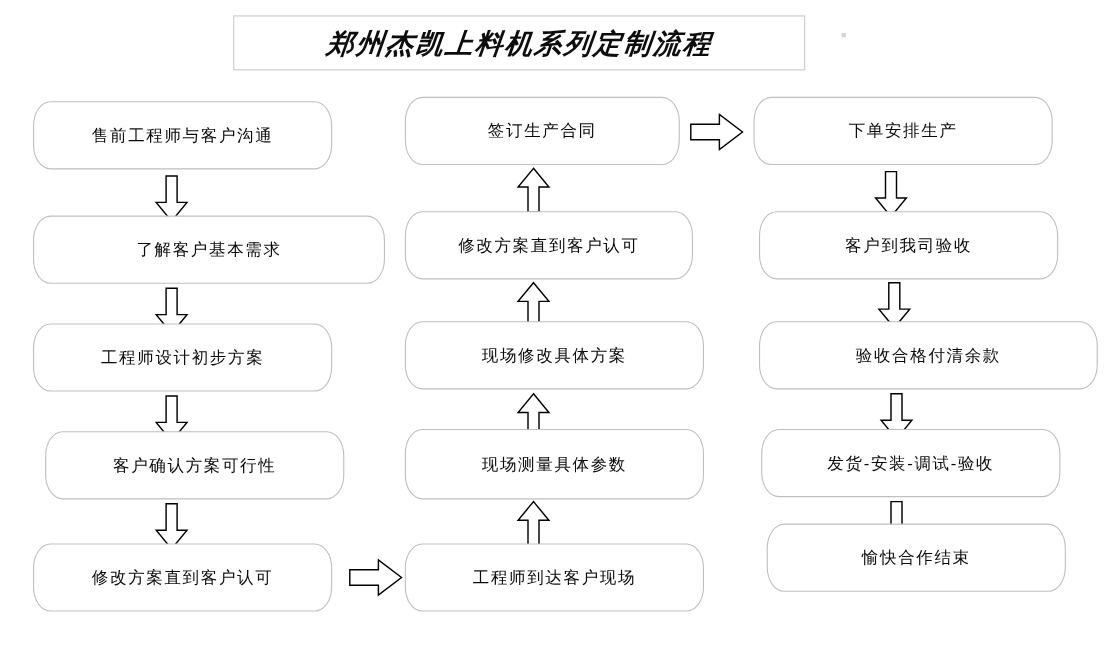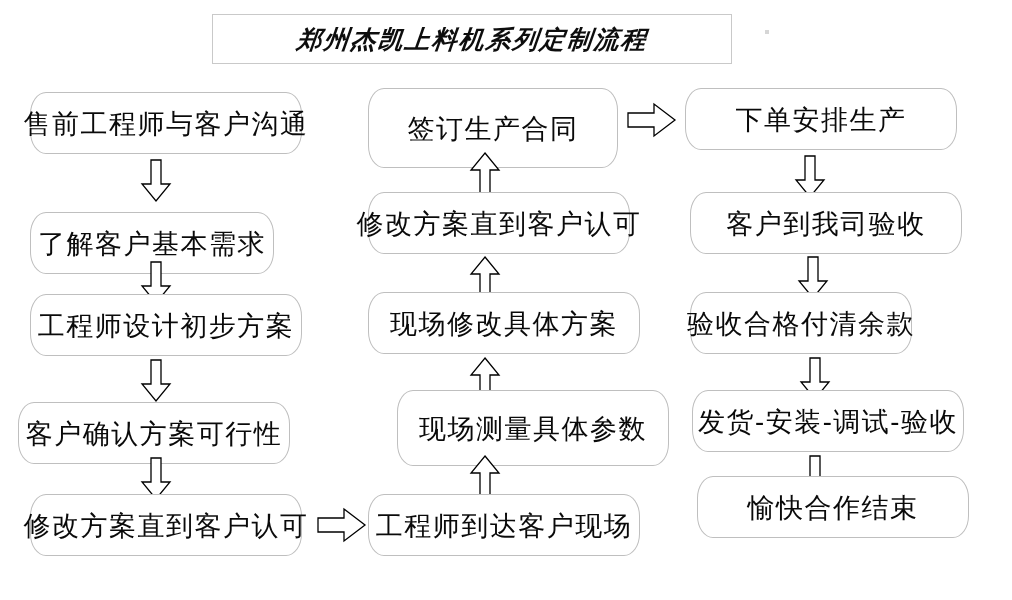--- a/index.html
+++ b/index.html
@@ -65,21 +65,21 @@
     border: 1px solid #bfbfbf;
     border-radius: 16px / 22px;
     background: #ffffff;
     display: flex;
     align-items: center;
     justify-content: center;
     color: #0a0a0a;
   }
   .node span {
     font-family: "DejaVu Serif", "Liberation Serif", serif;
-    font-size: 27px;
+    font-size: 15px;
     letter-spacing: 1.5px;
     white-space: nowrap;
     line-height: 1;
   }
 
   
   .arrow {
     position: absolute;
   }
   .arrow svg {
@@ -106,61 +106,61 @@
   <div class="node" style="left:30px; top:92px; width:272px; height:62px;">
     <span>售前工程师与客户沟通</span>
   </div>
 
   <div class="arrow" style="left:141px; top:160px; width:30px; height:42px;">
     <svg width="30" height="42" viewBox="0 0 30 42" aria-hidden="true">
       <polygon points="10,0 20,0 20,24 29,24 15,41 1,24 10,24"></polygon>
     </svg>
   </div>
 
-  <div class="node" style="left:30px; top:212px; width:244px; height:62px;">
+  <div class="node" style="left:30px; top:196px; width:320px; height:62px;">
     <span>了解客户基本需求</span>
   </div>
 
   <div class="arrow" style="left:141px; top:262px; width:30px; height:42px;">
     <svg width="30" height="42" viewBox="0 0 30 42" aria-hidden="true">
       <polygon points="10,0 20,0 20,24 29,24 15,41 1,24 10,24"></polygon>
     </svg>
   </div>
 
   <div class="node" style="left:30px; top:294px; width:272px; height:62px;align-items:center;">
     <span>工程师设计初步方案</span>
   </div>
 
   <div class="arrow" style="left:141px; top:360px; width:30px; height:42px;">
     <svg width="30" height="42" viewBox="0 0 30 42" aria-hidden="true">
       <polygon points="10,0 20,0 20,24 29,24 15,41 1,24 10,24"></polygon>
     </svg>
   </div>
 
-  <div class="node" style="left:18px; top:392px; width:272px; height:62px;margin-top:10px;">
+  <div class="node" style="left:41px; top:392px; width:272px; height:62px;">
     <span>客户确认方案可行性</span>
   </div>
 
   <div class="arrow" style="left:141px; top:458px; width:30px; height:42px;">
     <svg width="30" height="42" viewBox="0 0 30 42" aria-hidden="true">
       <polygon points="10,0 20,0 20,24 29,24 15,41 1,24 10,24"></polygon>
     </svg>
   </div>
 
   <div class="node" style="left:30px; top:494px; width:272px; height:62px;">
     <span>修改方案直到客户认可</span>
   </div>
 
   <div class="arrow" style="left:318px; top:508px; width:48px; height:34px;">
     <svg width="48" height="34" viewBox="0 0 48 34" aria-hidden="true">
       <polygon points="0,10 26,10 26,1 47,17 26,33 26,24 0,24"></polygon>
     </svg>
   </div>
 
-  <div class="node" style="left:368px; top:88px; width:250px; height:80px;">
+  <div class="node" style="left:368px; top:88px; width:250px; height:62px;">
     <span>签订生产合同</span>
   </div>
 
   <div class="arrow" style="left:470px; top:152px; width:30px; height:42px;">
     <svg width="30" height="42" viewBox="0 0 30 42" aria-hidden="true">
       <polygon points="15,1 29,18 20,18 20,41 10,41 10,18 1,18"></polygon>
     </svg>
   </div>
 
   <div class="node" style="left:368px; top:192px; width:262px; height:62px;">
@@ -176,21 +176,21 @@
   <div class="node" style="left:368px; top:292px; width:272px; height:62px;text-align:center;">
     <span>现场修改具体方案</span>
   </div>
 
   <div class="arrow" style="left:470px; top:357px; width:30px; height:42px;">
     <svg width="30" height="42" viewBox="0 0 30 42" aria-hidden="true">
       <polygon points="15,1 29,18 20,18 20,41 10,41 10,18 1,18"></polygon>
     </svg>
   </div>
 
-  <div class="node" style="left:368px; top:390px; width:272px; height:76px;margin-left:29px;">
+  <div class="node" style="left:368px; top:390px; width:272px; height:64px;">
     <span>现场测量具体参数</span>
   </div>
 
   <div class="arrow" style="left:470px; top:455px; width:30px; height:42px;">
     <svg width="30" height="42" viewBox="0 0 30 42" aria-hidden="true">
       <polygon points="15,1 29,18 20,18 20,41 10,41 10,18 1,18"></polygon>
     </svg>
   </div>
 
   <div class="node" style="left:368px; top:494px; width:272px; height:62px;">
@@ -216,21 +216,21 @@
   <div class="node" style="left:690px; top:192px; width:272px; height:62px;">
     <span>客户到我司验收</span>
   </div>
 
   <div class="arrow" style="left:798px; top:257px; width:30px; height:42px;">
     <svg width="30" height="42" viewBox="0 0 30 42" aria-hidden="true">
       <polygon points="10,0 20,0 20,24 29,24 15,41 1,24 10,24"></polygon>
     </svg>
   </div>
 
-  <div class="node" style="left:690px; top:292px; width:222px; height:62px;">
+  <div class="node" style="left:690px; top:292px; width:308px; height:62px;">
     <span>验收合格付清余款</span>
   </div>
 
   <div class="arrow" style="left:800px; top:358px; width:30px; height:42px;">
     <svg width="30" height="42" viewBox="0 0 30 42" aria-hidden="true">
       <polygon points="10,0 20,0 20,24 29,24 15,41 1,24 10,24"></polygon>
     </svg>
   </div>
 
   <div class="node" style="left:692px; top:390px; width:272px; height:62px;">

